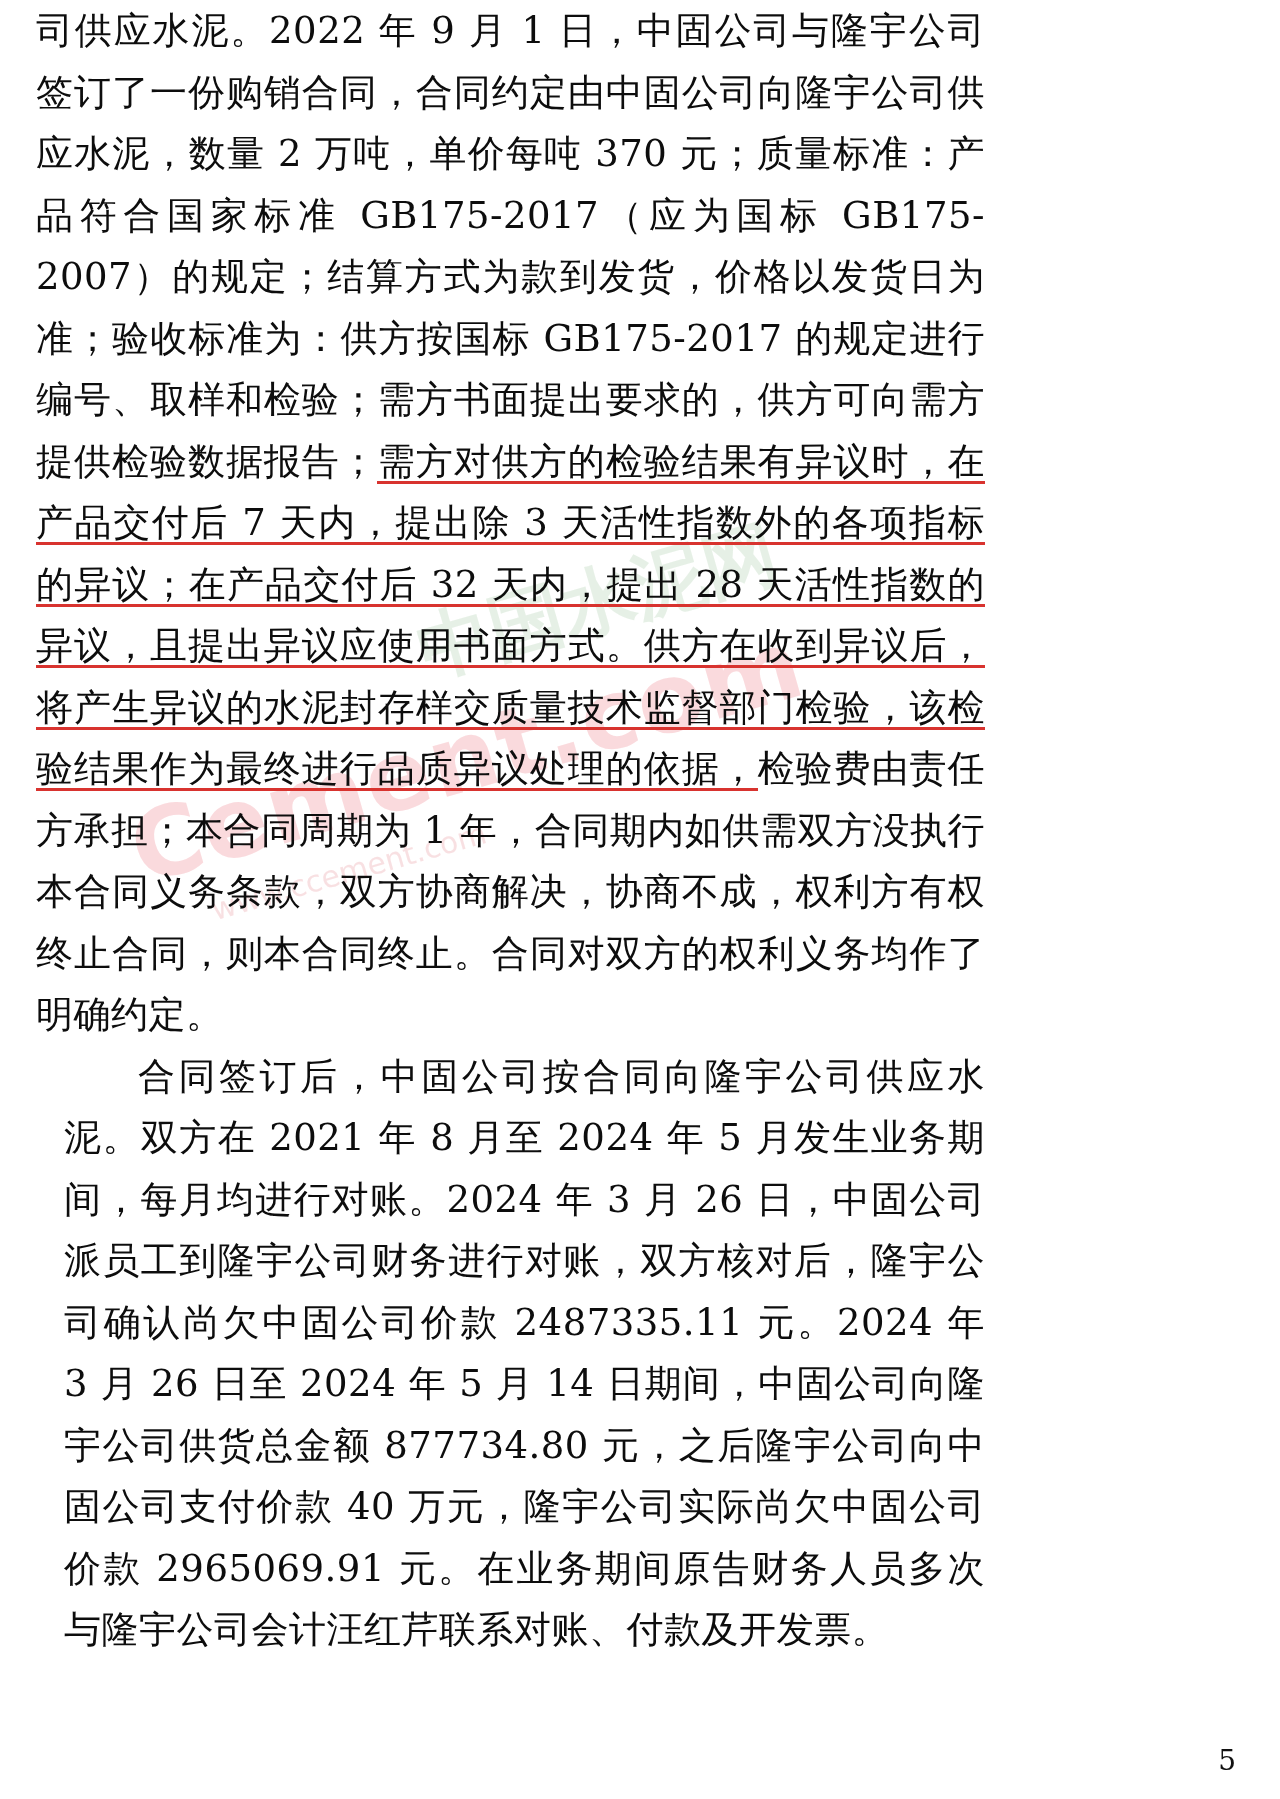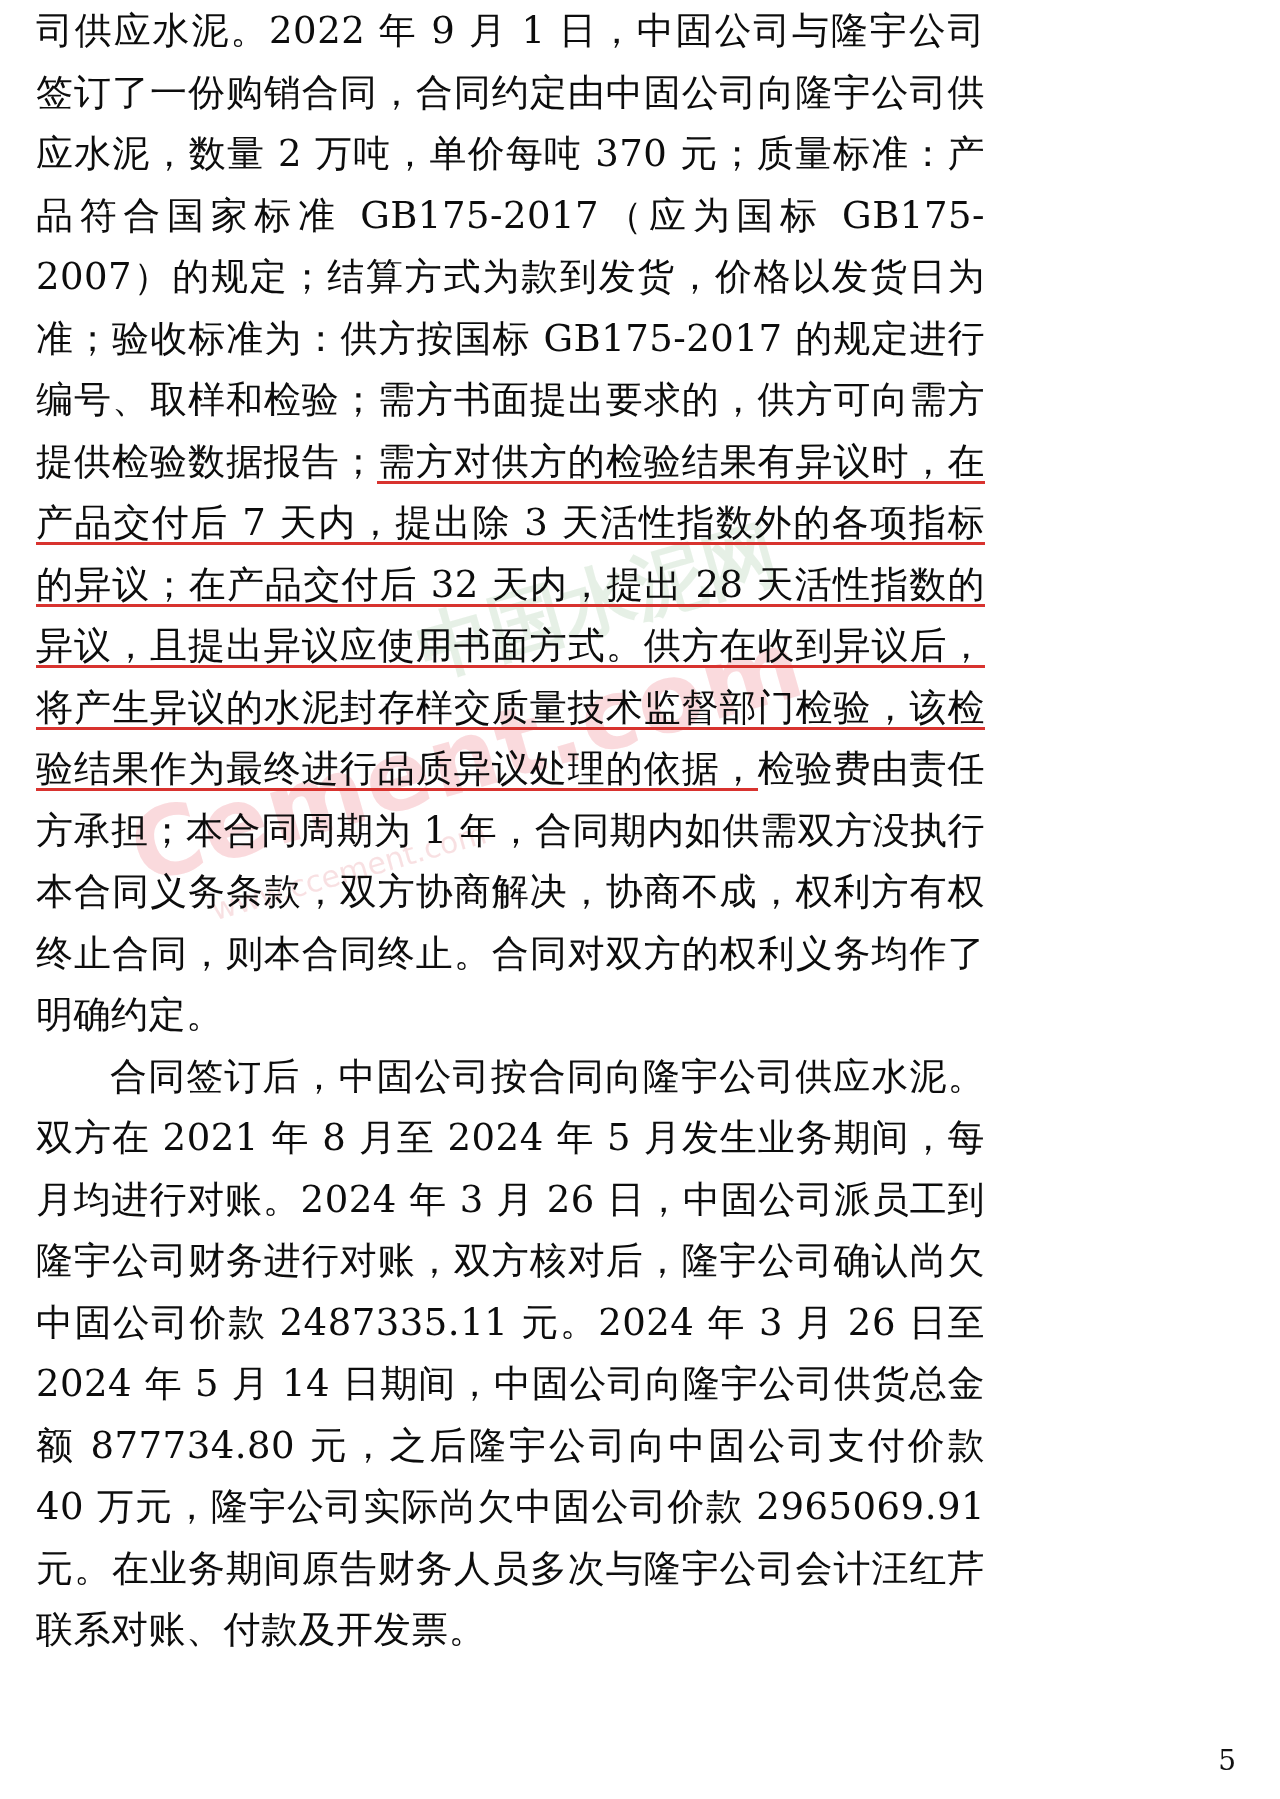--- a/index.html
+++ b/index.html
@@ -64,20 +64,21 @@
     margin: 0;
     font-size: 37px;
     line-height: 61.5px;
     color: #0d0d0d;
     text-align: justify;
     text-justify: inter-ideograph;
     letter-spacing: 0.5px;
   }
   p.indent {
     text-indent: 2em;
+    margin-left: 28px;
   }
   .u {
     
     box-shadow: inset 0 -3px 0 0 #d8332f;
     padding-bottom: 1px;
   }
   .page-number {
     position: absolute;
     right: 44px;
     bottom: 22px;

